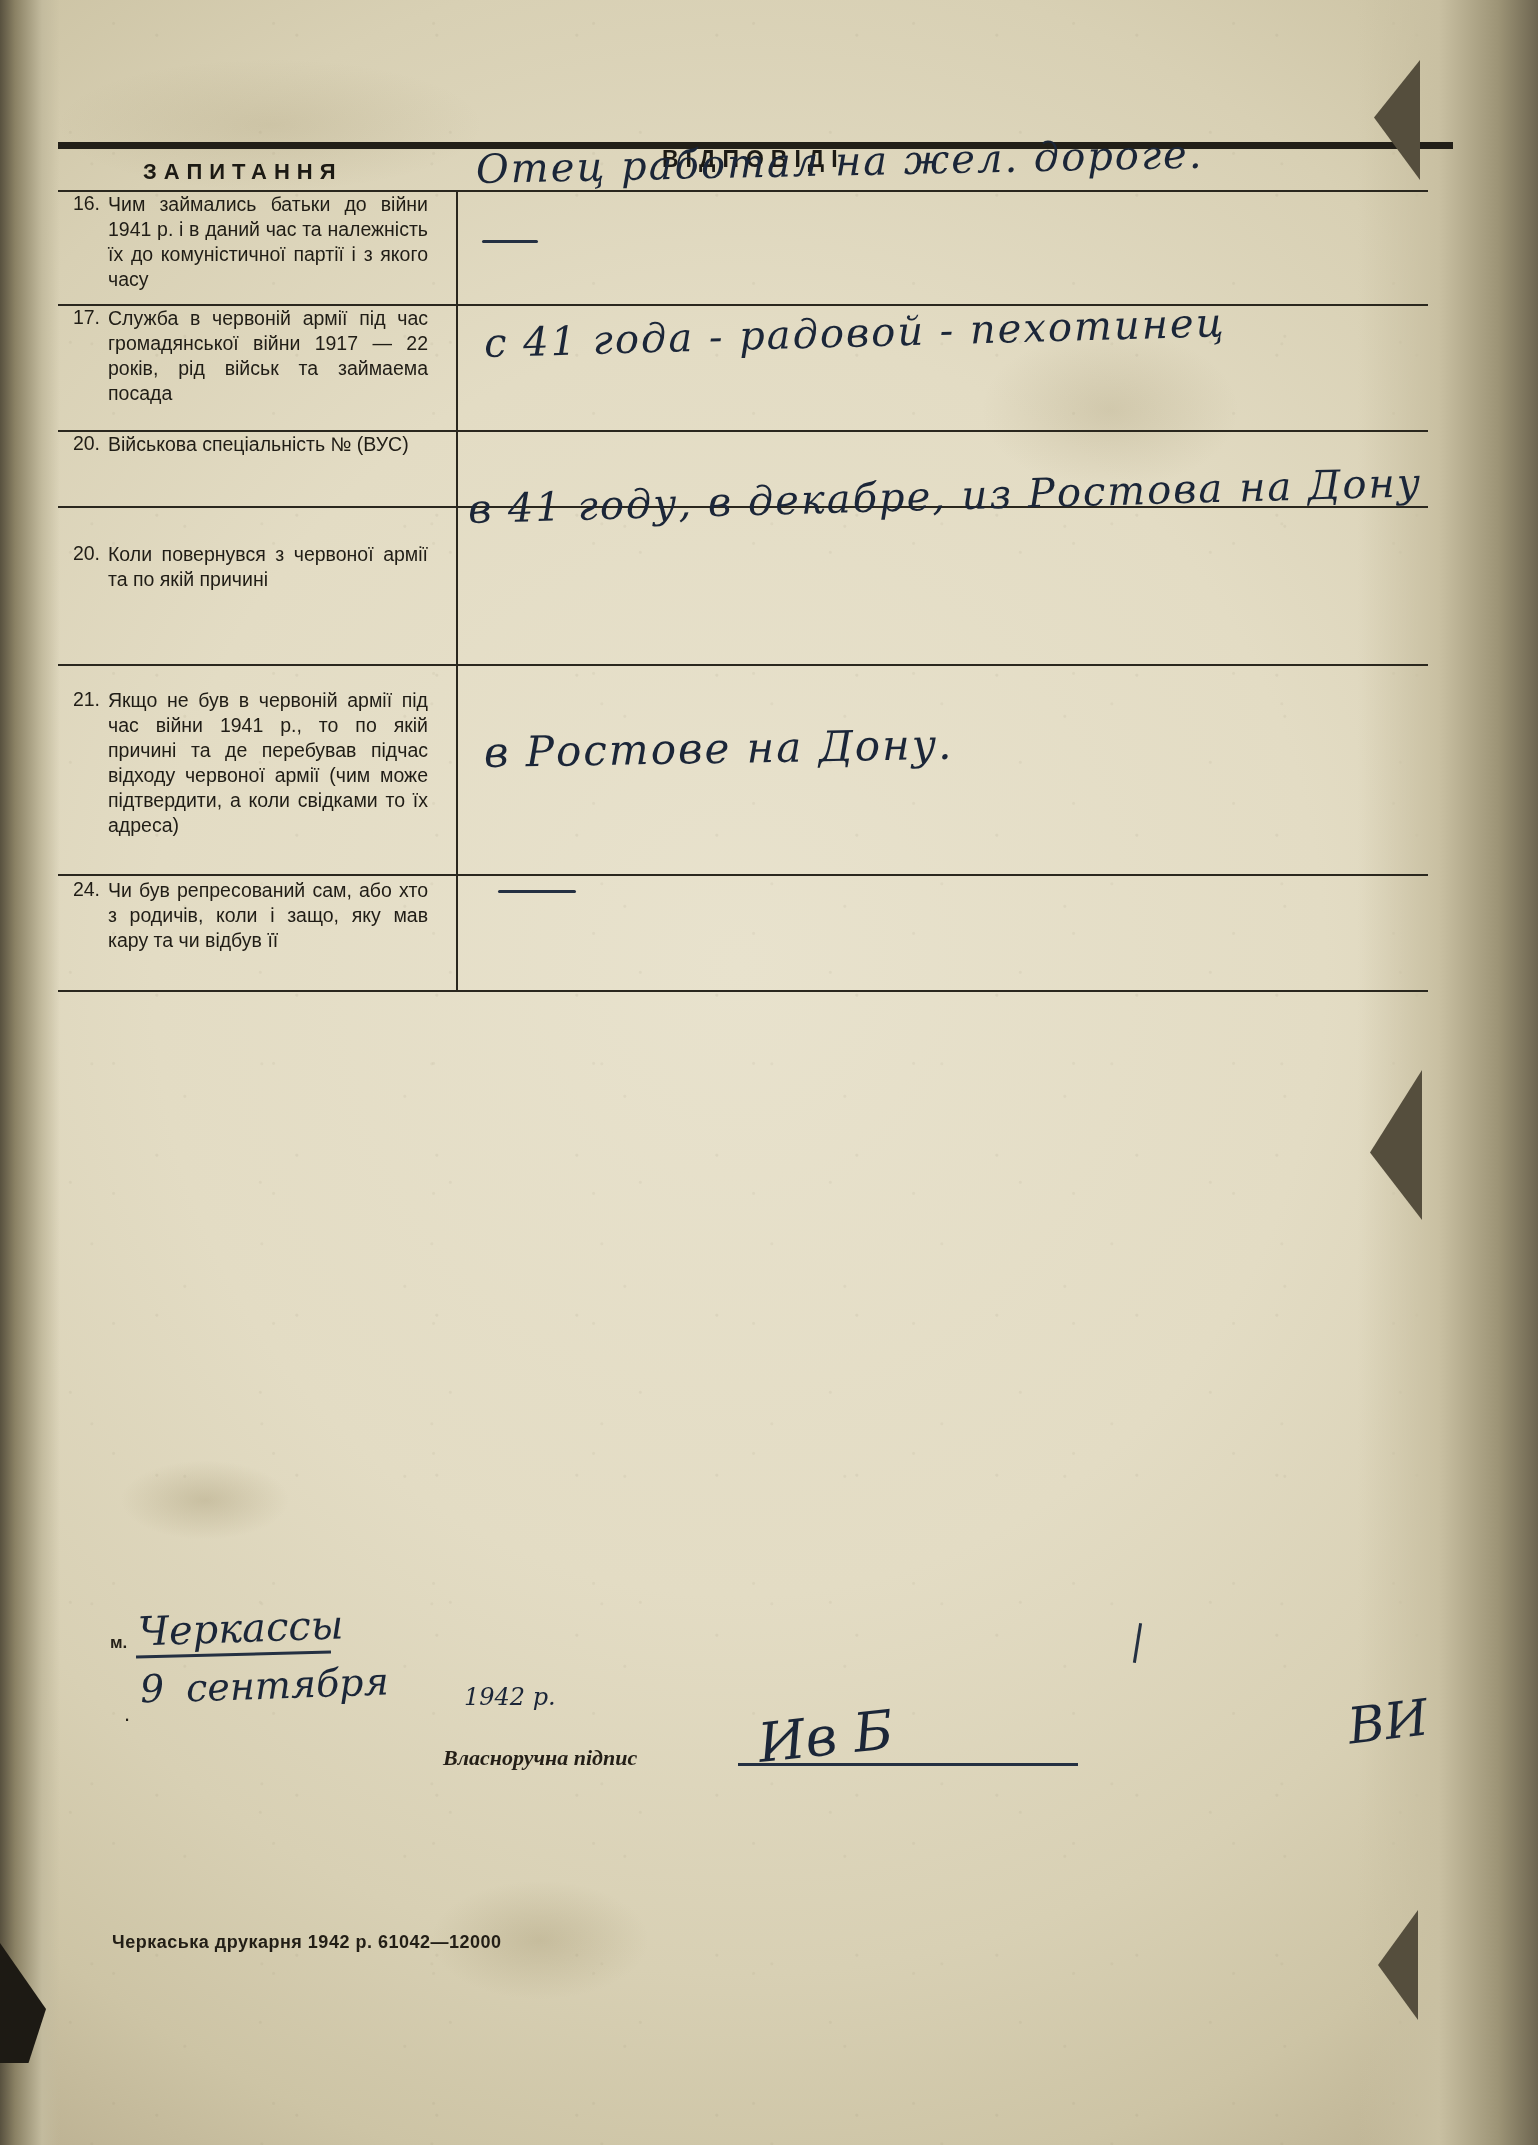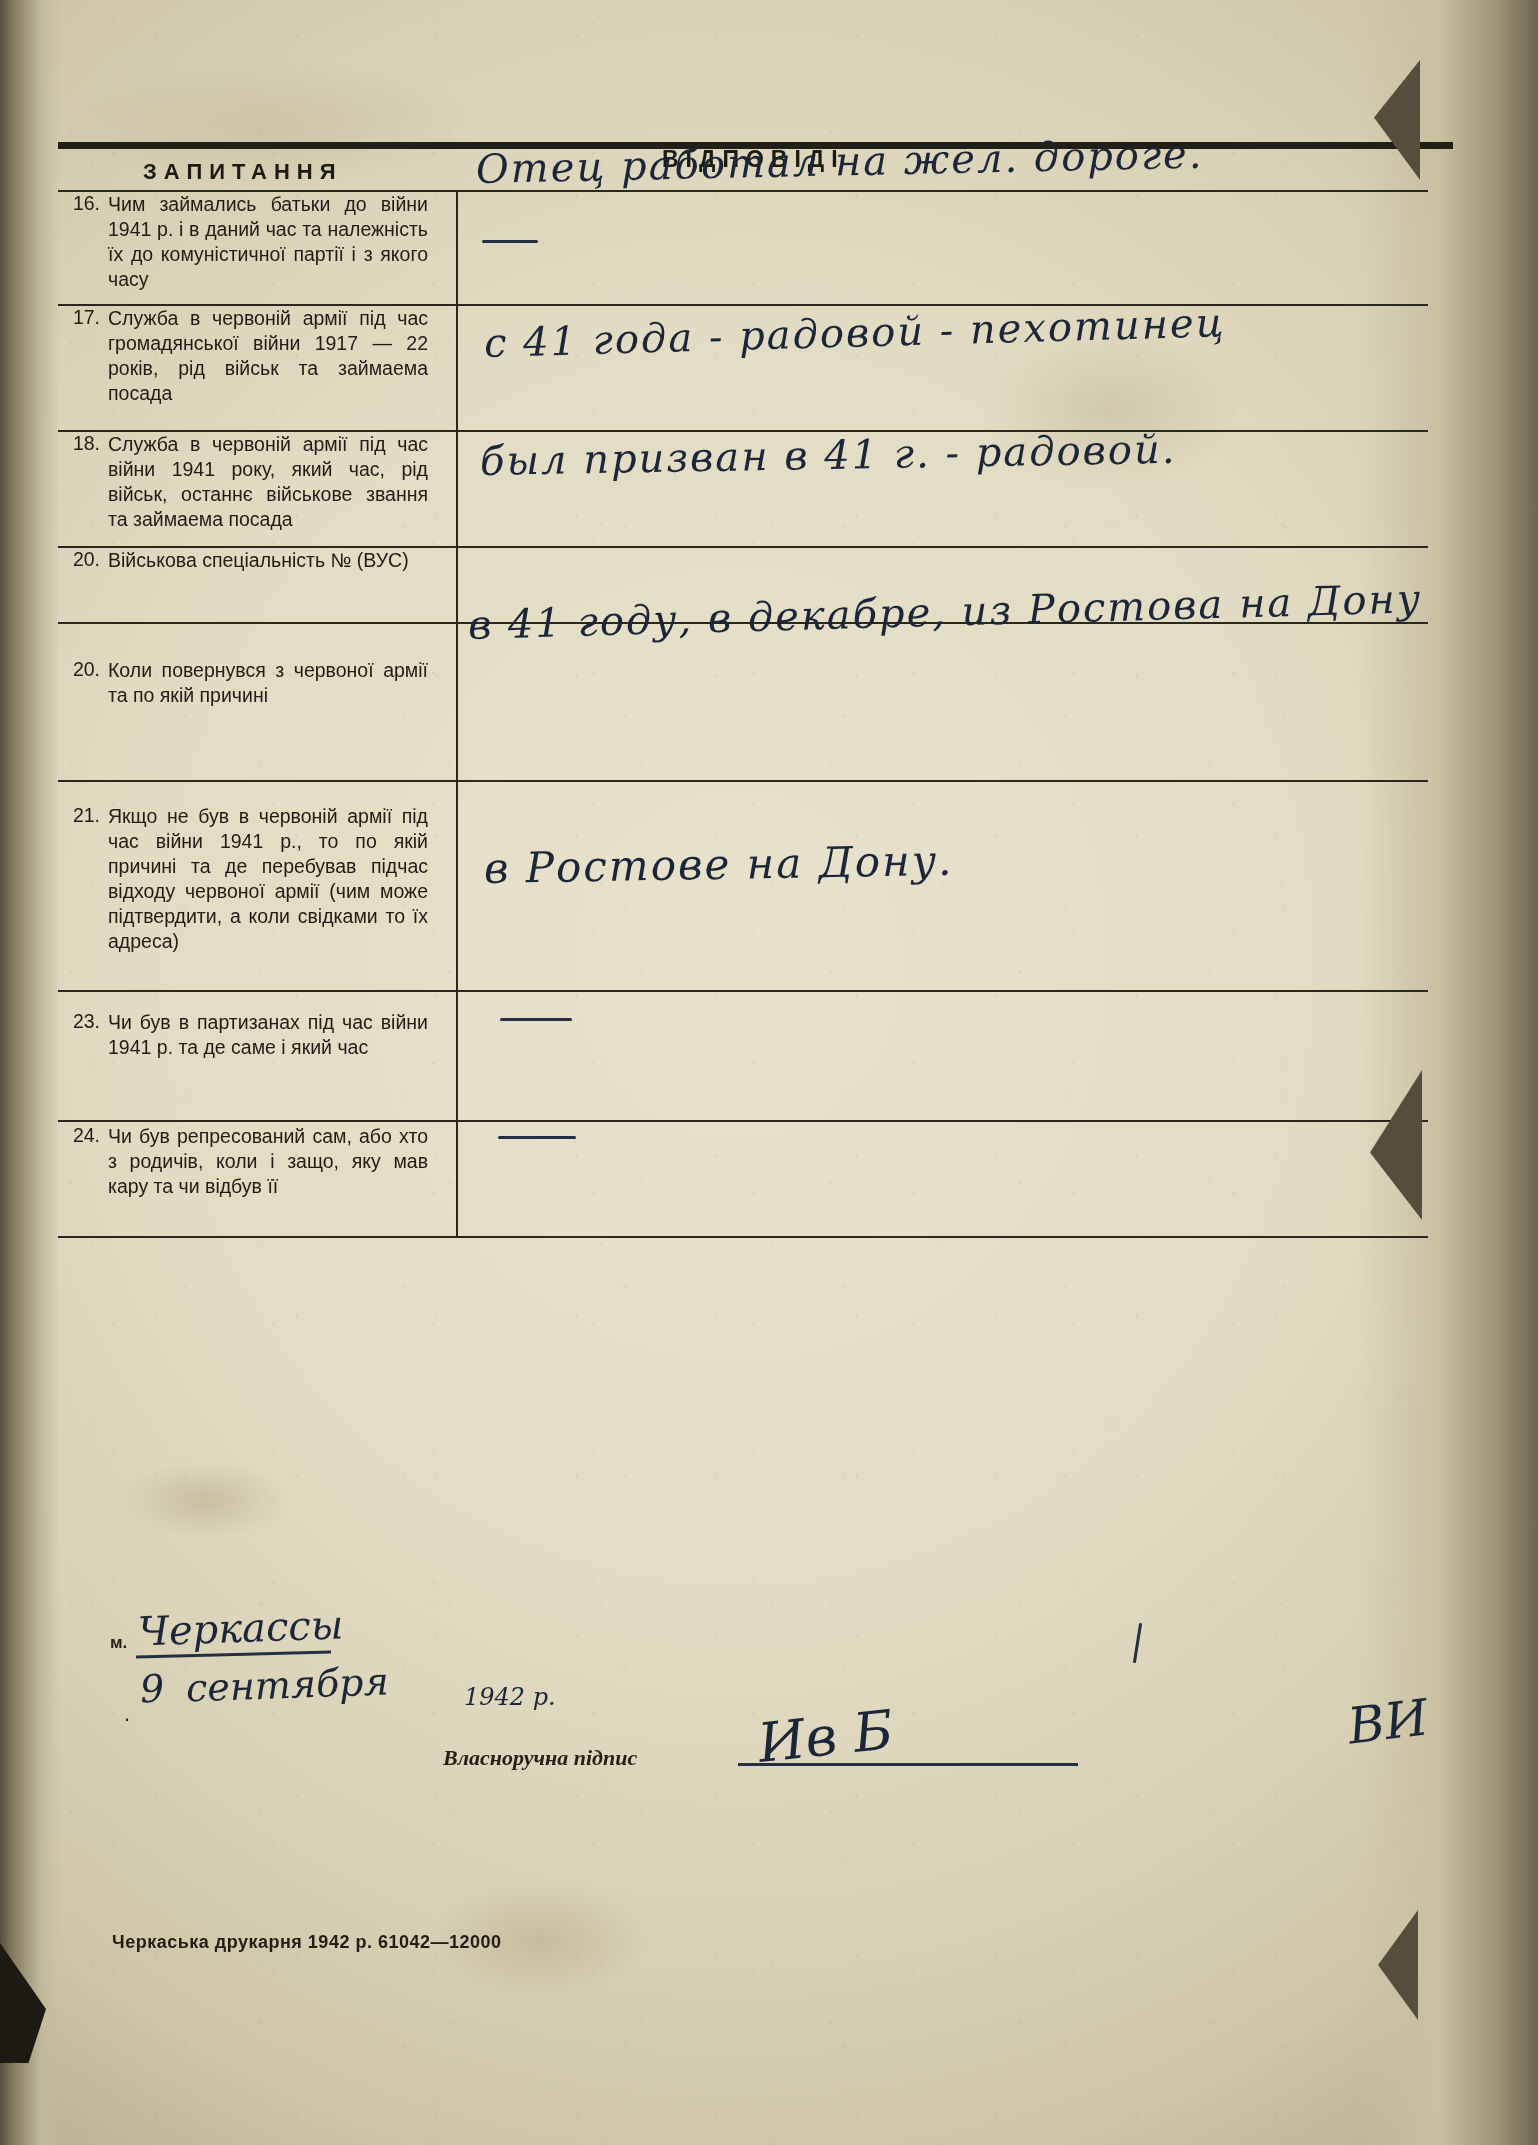--- a/index.html
+++ b/index.html
@@ -360,28 +360,20 @@
 
       <tr>
         <td class="q" style="height:124px;">
           <span class="qnum">17.</span><span class="qtext">Служба в червоній армії під час громадянської війни 1917 — 22 років, рід військ та займаема посада</span>
         </td>
         <td class="a">
           <span class="hw" style="left:26px;top:14px;font-size:40px;transform:rotate(-1.6deg);letter-spacing:2px;">с 41 года - радовой - пехотинец</span>
         </td>
       </tr>
 
-      <tr>
-        <td class="q" style="height:114px;">
-          <span class="qnum">18.</span><span class="qtext"><span>Служба в червоній армії під час війни 1941 року, який час, рід військ, останнє військове звання та займаема посада</span></span>
-        </td>
-        <td class="a">
-          <span class="hw" style="left:22px;top:6px;font-size:40px;transform:rotate(-1deg);letter-spacing:2px;">был призван в 41 г. - радовой.</span>
-        </td>
-      </tr>
 
       <tr>
         <td class="q" style="height:74px;">
           <span class="qnum">20.</span><span class="qtext">Військова спеціальність № (ВУС)</span>
         </td>
         <td class="a"></td>
       </tr>
 
       <tr>
         <td class="q" style="height:122px;padding-top:34px;">
@@ -395,28 +387,20 @@
       <tr>
         <td class="q" style="height:186px;padding-top:22px;">
           <span class="qnum">21.</span><span class="qtext">Якщо не був в червоній армії під час війни 1941 р., то по якій причині та де перебував підчас відходу червоної армії (чим може підтвердити, а коли свідками то їх адреса)</span>
         </td>
         <td class="a">
           <span class="hw" style="left:26px;top:62px;font-size:42px;transform:rotate(-1deg);letter-spacing:2px;">в Ростове на Дону.</span>
         </td>
       </tr>
 
 
-      <tr>
-        <td class="q" style="height:110px;padding-top:18px;">
-          <span class="qnum">23.</span><span class="qtext">Чи був в партизанах під час війни 1941 р. та де саме і який час</span>
-        </td>
-        <td class="a">
-          <span class="dash" style="left:42px;top:26px;width:72px;"></span>
-        </td>
-      </tr>
 
       <tr>
         <td class="q" style="height:112px;padding-top:2px;">
           <span class="qnum">24.</span><span class="qtext">Чи був репресований сам, або хто з родичів, коли і защо, яку мав кару та чи відбув її</span>
         </td>
         <td class="a">
           <span class="dash" style="left:40px;top:14px;width:78px;"></span>
         </td>
       </tr>
 

